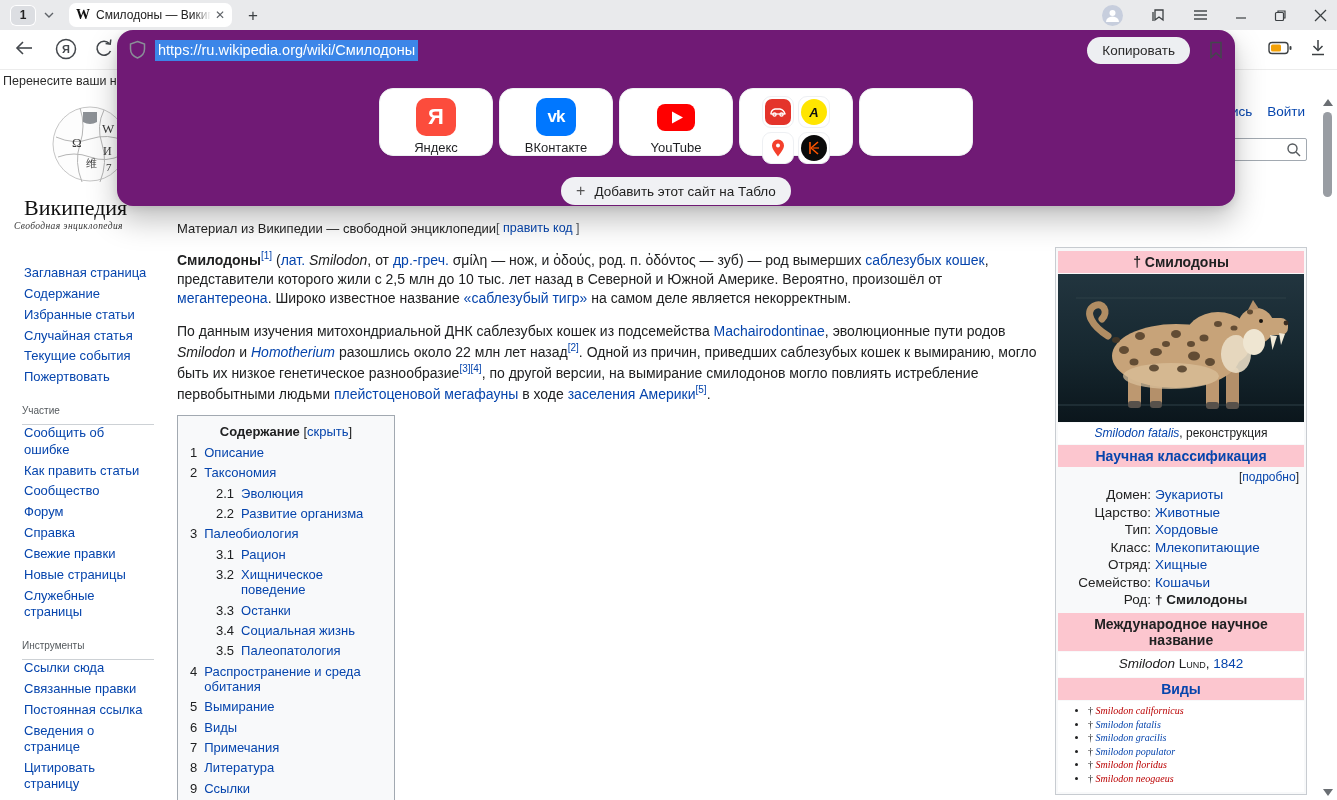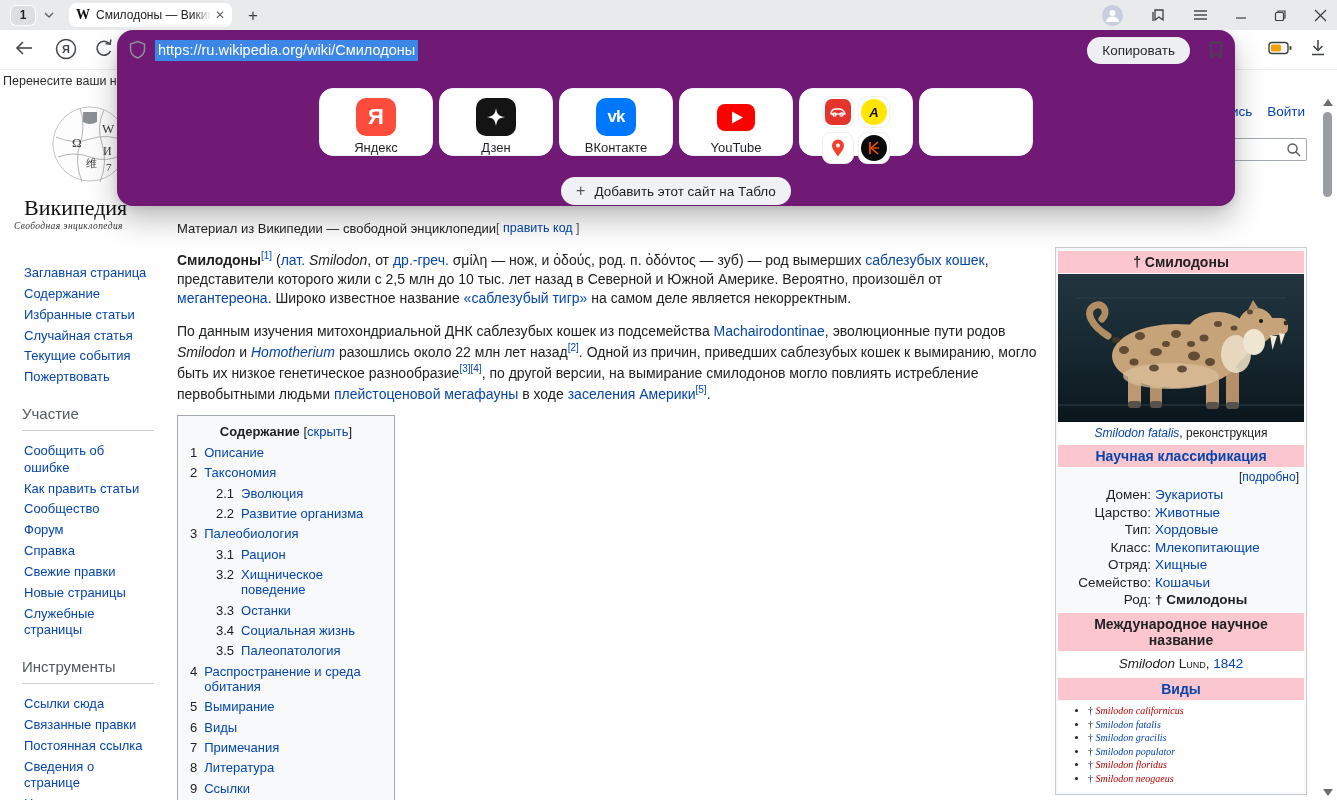--- a/index.html
+++ b/index.html
@@ -54,21 +54,21 @@
   .personal { position:absolute; right:32px; top:9px; font-size:13.5px; display:flex; gap:15px; }
   .searchbox { position:absolute; left:1180px; top:43px; width:127px; height:23px; border:1px solid #a2a9b1; border-radius:2px; background:#fff; }
   .searchbox svg { position:absolute; right:4px; top:3px; }
 
   .sidebar { position:absolute; left:0; top:8px; width:162px; }
   .logo { text-align:center; }
   .logo-title { font-family:"Liberation Serif", serif; font-size:22px; color:#111; margin-top:6px; white-space:nowrap; margin-left:24px; text-align:left; }
   .logo-sub { font-family:"Liberation Serif", serif; font-style:italic; font-size:9.5px; color:#333; margin-left:14px; text-align:left; letter-spacing:.4px; }
   .snav { margin:34px 0 0 24px; font-size:13px; }
   .side-link { color:#0645ad; margin-bottom:4.6px; line-height:1.25; width:128px; }
-  .side-h { color:#54595d; font-size:15px; margin:20px 0 12px -2px; border-bottom:1px solid #cdd1d5; padding-bottom:8px; width:132px; }
+  .side-h { color:#54595d; font-size:10px; margin:20px 0 0 -2px; border-bottom:1px solid #cdd1d5; padding-bottom:8px; width:132px; }
 
   .content { position:absolute; left:177px; top:126px; width:1130px; }
   .tagline { display:flex; justify-content:flex-start; font-size:13px; color:#222; }
   .editcode { font-size:12.5px; color:#54595d; }
   .para { font-size:14px; line-height:1.38; margin-top:13px; }
 
   .infobox { float:right; width:252px; margin:11px 0 10px 16px; border:1px solid #c8ccd1; background:#f8f9fa; padding:2px; font-size:13px; }
   .ib-h { background:#fcc6cf; text-align:center; font-weight:bold; font-size:14px; padding:3px 2px; margin:1px 0; }
   .ib-h.blue { color:#0645ad; }
   .ib-img { height:148px; margin:1px 0; }
@@ -427,28 +427,20 @@
           <path d="M2 1.5 h10 v15 l-5 -4.5 l-5 4.5 z"></path>
         </svg>
     </span>
   </div>
   <div class="tiles">
     <div class="tile">
       <div class="tile-ic ic-ya">Я</div>
       <div class="tile-lbl">Яндекс</div>
     </div>
     <div class="tile">
-      <div class="tile-ic ic-dzen">
-        <svg width="26" height="26" viewBox="0 0 40 40">
-            <path d="M20 6 C21.5 16 24 18.5 34 20 C24 21.5 21.5 24 20 34 C18.5 24 16 21.5 6 20 C16 18.5 18.5 16 20 6 Z" fill="#fff"></path>
-          </svg>
-      </div>
-      <div class="tile-lbl">Дзен</div>
-    </div>
-    <div class="tile">
       <div class="tile-ic ic-vk">vk</div>
       <div class="tile-lbl">ВКонтакте</div>
     </div>
     <div class="tile">
       <div class="tile-ic">
         <svg width="38" height="27" viewBox="0 0 38 27">
             <rect width="38" height="27" rx="8" fill="#f00"></rect>
             <path d="M15 7.5 L26 13.5 L15 19.5 Z" fill="#fff"></path>
           </svg>
       </div>

